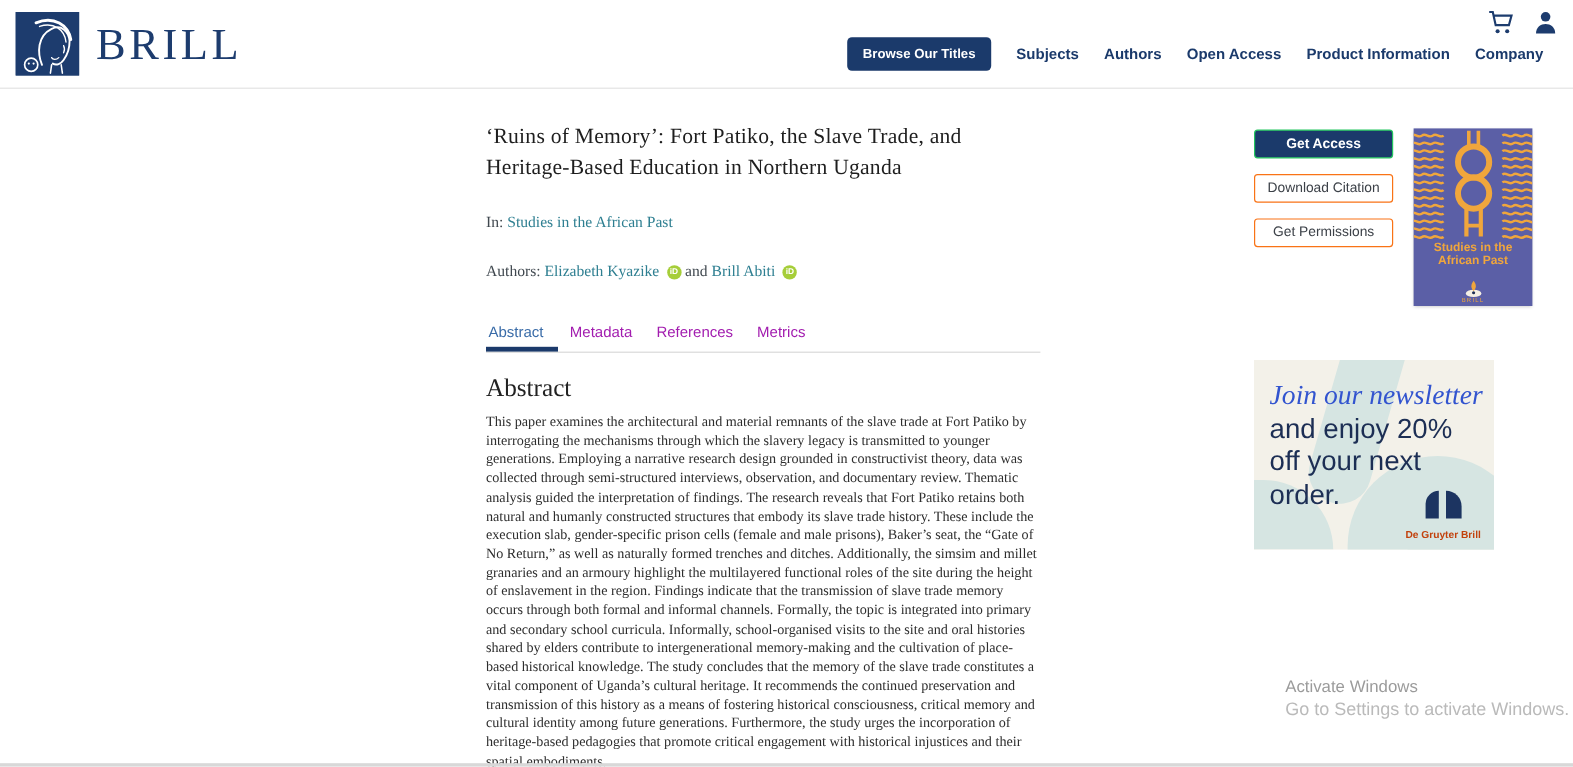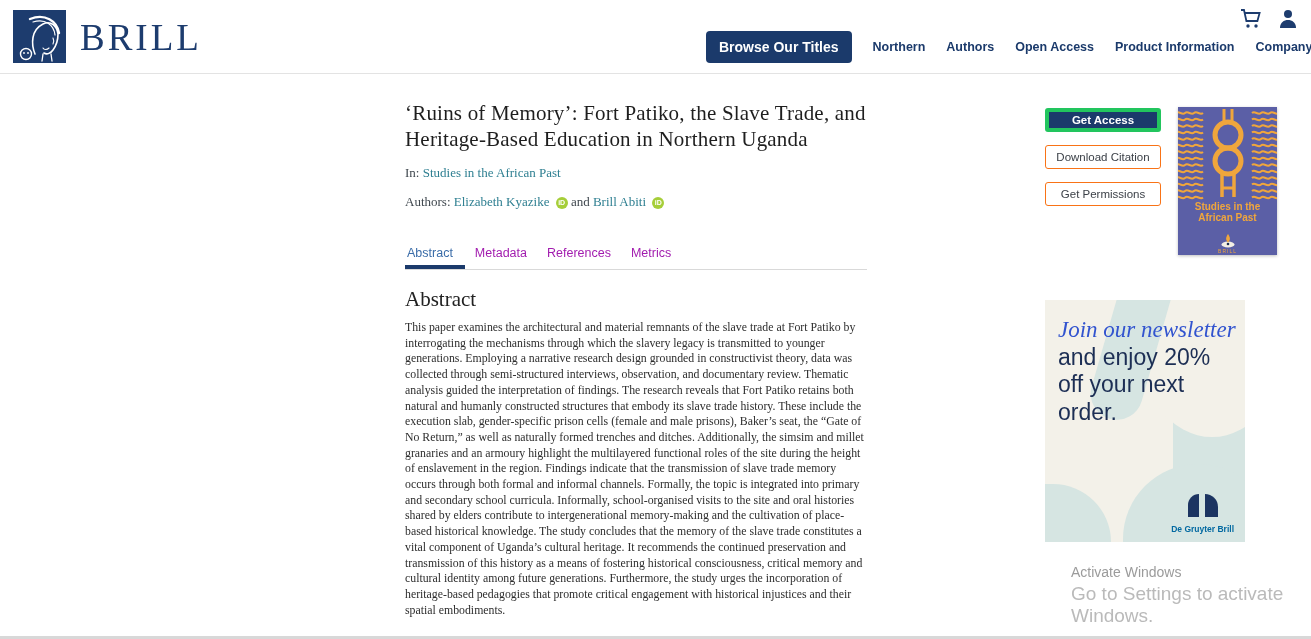--- a/index.html
+++ b/index.html
@@ -27,33 +27,33 @@
     color:#1d3c6e; letter-spacing:3px;
   }
   .top-icons { position:absolute; top:8px; right:13px; display:flex; gap:15px; color:#1d3c6e; }
   .top-icons svg { display:block; }
   .nav {
     position:absolute; left:706px; top:31px; display:flex; align-items:center;
     white-space:nowrap;
   }
   .browse-btn {
     background:#1b3a6b; color:#fff; border:none; border-radius:4px;
-    padding:8px 13px; font-size:14px; font-weight:700; cursor:pointer;
+    padding:8px 13px; font-size:11px; font-weight:700; cursor:pointer;
     font-family:"Liberation Sans", sans-serif;
   }
   .nav-link { color:#1b3a6b; font-size:12.5px; font-weight:600; margin-left:21px; cursor:pointer; }
   
   .article { position:absolute; left:405px; top:100px; width:462px; }
   .article-title {
     font-family:"Liberation Serif", serif; font-weight:500;
-    font-size:21px; line-height:26px; color:#1e1e1e; letter-spacing:0.2px;
+    font-size:18px; line-height:26px; color:#1e1e1e; letter-spacing:0.2px;
   }
   .meta-line {
     font-family:"Liberation Serif", serif; font-size:13px; color:#3f474e;
-    margin-top:13px;
+    margin-top:25px;
   }
   .meta-line a, .teal-link { color:#2e7f91; text-decoration:none; cursor:pointer; }
   .orcid {
     display:inline-block; width:12px; height:12px; border-radius:50%;
     background:#a6ce39; color:#fff; font-family:"Liberation Sans", sans-serif;
     font-size:7px; font-weight:700; line-height:12px; text-align:center;
     vertical-align:middle; margin-left:3px; cursor:pointer;
   }
   .tabs { display:flex; margin-top:30px; border-bottom:1px solid #d9d9d9; }
   .tab {
@@ -68,62 +68,62 @@
   .abstract-text {
     font-family:"Liberation Serif", serif; font-size:11.8px; line-height:15.7px;
     color:#2d2d2d; margin-top:8px; width:462px;
   }
   
   .action-buttons { position:absolute; left:1045px; top:108px; width:116px; display:flex; flex-direction:column; gap:13px; }
   .action-buttons button {
     width:116px; height:24px; border-radius:3px; font-size:11.5px; cursor:pointer;
     font-family:"Liberation Sans", sans-serif;
   }
-  .btn-primary { background:#1b3a6b; color:#fff; border:4px solid #22c55e; font-weight:600; }
+  .btn-primary { background:#1b3a6b; color:#fff; border:1px solid #22c55e; font-weight:600; }
   .btn-secondary { background:#fff; color:#3c4148; border:1px solid #f97316; }
   .cover {
     position:absolute; left:1178px; top:107px; width:99px; height:148px;
     background:#5b5fa6; cursor:pointer; overflow:hidden;
     box-shadow:0 1px 3px rgba(0,0,0,0.25);
   }
   .cover svg.pattern { position:absolute; top:0; left:0; }
   .cover-title {
     position:absolute; top:94px; left:0; width:100%; text-align:center;
     color:#f0a63c; font-weight:700; font-size:10px; line-height:11px;
   }
   .cover-emblem { position:absolute; top:126px; left:0; width:100%; text-align:center; }
   .cover-brand {
     position:absolute; top:141px; left:0; width:100%; text-align:center;
     color:#f0a63c; font-size:5px; letter-spacing:1px;
   }
   
   .newsletter {
-    position:absolute; left:1045px; top:300px; width:200px; height:242px;
+    position:absolute; left:1045px; top:300px; width:200px; height:158px;
     background:#f3f1e9; overflow:hidden; cursor:pointer;
   }
   .nl-shape { position:absolute; background:#d6e5e2; }
   .nl-band-right { right:0; top:0; width:72px; height:100%; }
   .nl-cut-right { position:absolute; right:-42px; top:-58px; width:150px; height:195px; border-radius:50%; background:#f3f1e9; }
   .nl-circle-right { right:-28px; bottom:-72px; width:150px; height:150px; border-radius:50%; }
   .nl-quarter-left { left:0; bottom:0; width:66px; height:58px; border-top-right-radius:70px; }
   .nl-band-mid { left:62px; top:-48px; width:52px; height:170px; border-radius:60px; transform:rotate(16deg); }
   .nl-text { position:absolute; left:13px; top:16px; width:178px; font-size:23px; line-height:27.5px; color:#1c2e54; font-weight:500; }
   .nl-em { font-family:"Liberation Serif", serif; font-style:italic; font-weight:500; color:#3254cf; }
   .nl-btn {
     position:absolute; left:13px; top:138px; padding:8px 16px;
     border:1.5px solid #1c2e54; border-radius:20px; background:rgba(255,255,255,0.75);
     font-size:13px; font-weight:700; color:#1c2e54; cursor:pointer;
     font-family:"Liberation Sans", sans-serif;
   }
-  .nl-logo { position:absolute; right:11px; bottom:8px; text-align:center; color:#0369a1; }
+  .nl-logo { position:absolute; right:11px; bottom:8px; text-align:center; color:#c2410c; }
   .nl-logo-label { font-size:8.5px; font-weight:600; margin-top:2px; }
   
   .watermark { position:absolute; left:1071px; top:564px; font-family:"Liberation Sans", sans-serif; }
   .watermark .wm1 { font-size:14px; color:#9b9b9b; }
-  .watermark .wm2 { font-size:19px; color:#bababa; margin-top:3px; }
+  .watermark .wm2 { font-size:15px; color:#bababa; margin-top:3px; }
   .bottom-strip { position:absolute; left:0; bottom:0; width:1311px; height:3px; background:#d8d8d8; }
 </style>
 </head>
 <body>
 
 <div class="header">
   <div class="logo-box">
     <svg width="53" height="53" viewBox="0 0 53 53">
       <rect width="53" height="53" fill="#1d3c6e"></rect>
       <g fill="none" stroke="#ffffff" stroke-linecap="round">
@@ -152,21 +152,21 @@
     <span>
       <svg width="20" height="22" viewBox="0 0 20 22" fill="#1d3c6e">
         <circle cx="10" cy="6" r="4"></circle>
         <path d="M2 20 c0 -5.5 4 -8 8 -8 s8 2.5 8 8 z"></path>
       </svg>
     </span>
   </div>
 
   <div class="nav">
     <button class="browse-btn">Browse Our Titles</button>
-    <span class="nav-link">Northern</span>
+    <span class="nav-link">Subjects</span>
     <span class="nav-link">Authors</span>
     <span class="nav-link">Open Access</span>
     <span class="nav-link">Product Information</span>
     <span class="nav-link">Company</span>
 
   </div>
 </div>
 
 <div class="article">
   <h1 class="article-title">‘Ruins of Memory’: Fort Patiko, the Slave Trade, and Heritage-Based Education in Northern Uganda</h1>

